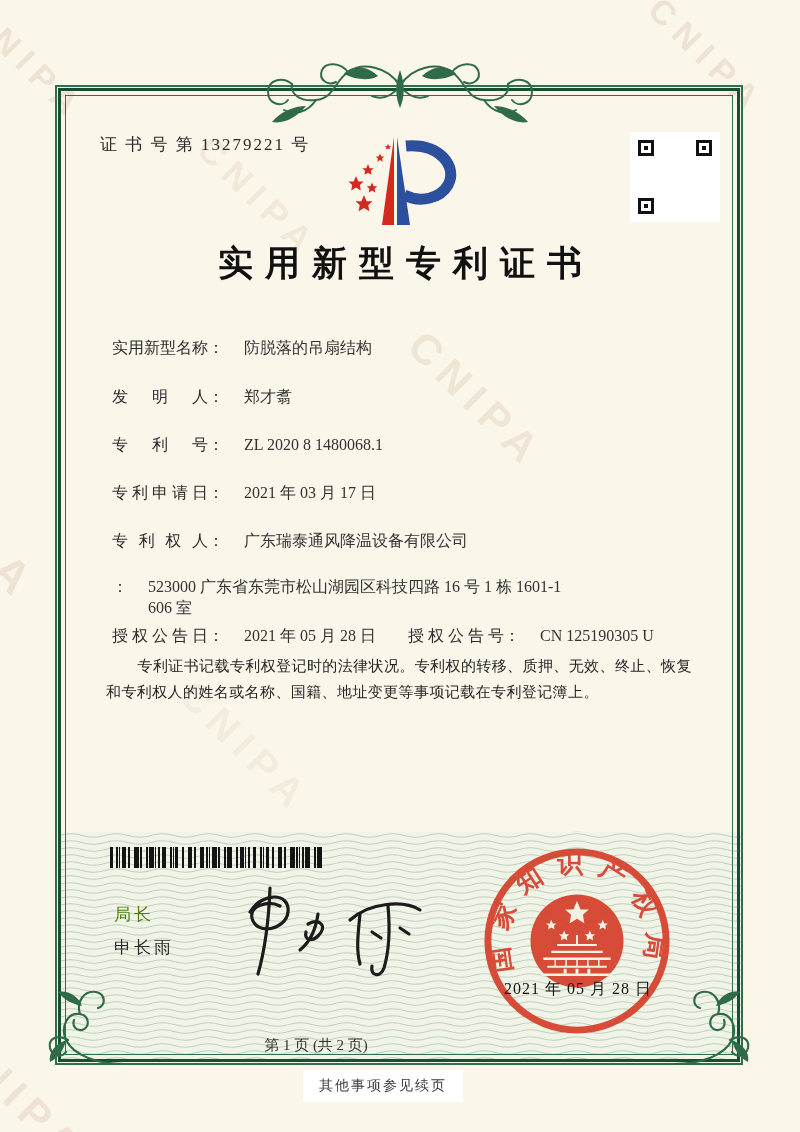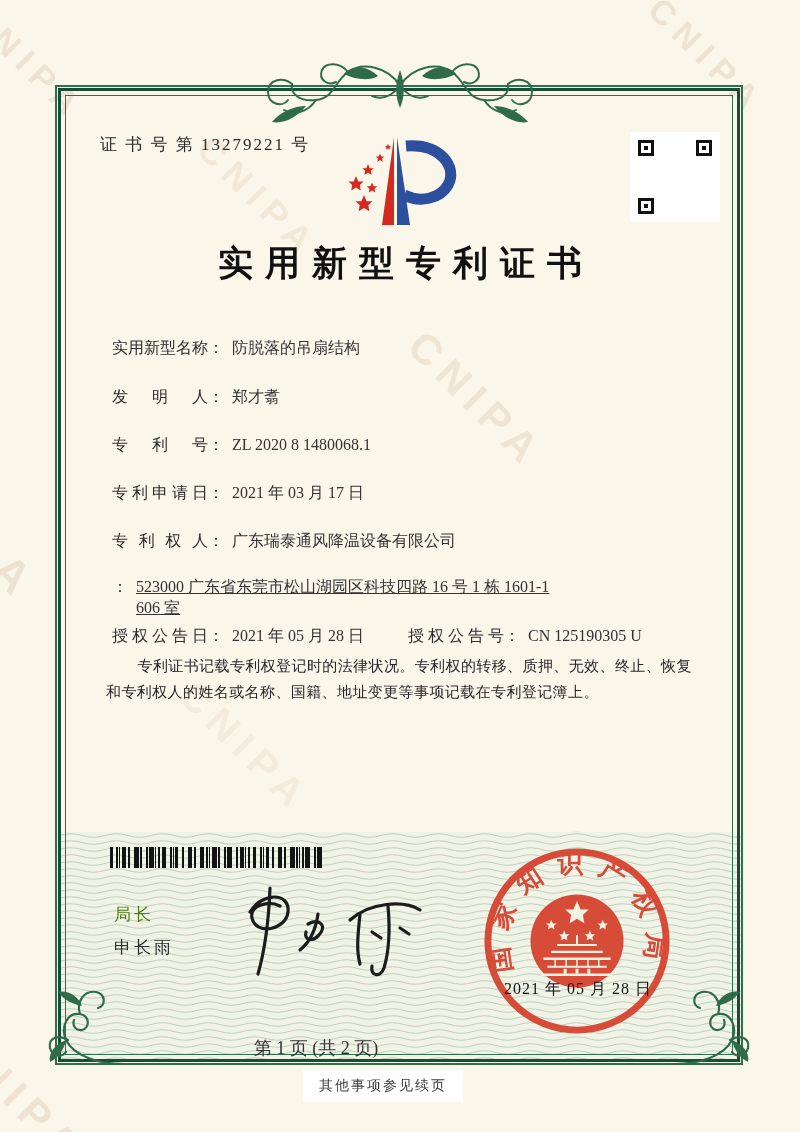--- a/index.html
+++ b/index.html
@@ -39,42 +39,42 @@
   .finder{position:absolute;width:16px;height:16px;border:3px solid #111;background:#fff;box-sizing:border-box;}
   .finder::after{content:"";position:absolute;left:3px;top:3px;width:4px;height:4px;background:#111;}
   .finder-tl{left:8px;top:8px;}
   .finder-tr{right:8px;top:8px;}
   .finder-bl{left:8px;bottom:8px;}
   .title{position:absolute;left:0;top:240px;width:800px;margin:0;z-index:5;text-align:center;
          font-size:35px;font-weight:bold;letter-spacing:12px;padding-left:12px;box-sizing:border-box;color:#111;}
   .row{position:absolute;left:112px;z-index:5;display:flex;font-size:16px;line-height:1.3;color:#2d2d2d;}
   .flabel{display:inline-block;width:96px;text-align:justify;text-align-last:justify;flex:none;color:#2d2d2d;}
   .colon{flex:none;}
-  .fvalue{margin-left:8px;color:#333;}
+  .fvalue{margin-left:20px;color:#333;}
   .row-name{top:338px;} .row-inventor{top:387px;} .row-patentno{top:435px;}
   .row-filing{top:483px;} .row-patentee{top:531px;} .row-address{top:577px;} 
-  .addr-line{display:block;text-decoration:underline;}
+  .addr-line{display:block;}
   .pair2{left:408px;}
   .row-grant{top:626px;}
   .body-text{position:absolute;left:106px;top:654px;width:592px;z-index:5;font-size:15px;line-height:1.73;
              color:#262626;letter-spacing:.4px;}
   .body-text p{margin:0;text-indent:2.1em;}
   .barcode{position:absolute;left:110px;top:847px;width:212px;height:21px;z-index:5;background:
       repeating-linear-gradient(90deg,#141414 0 2px,transparent 2px 6px),
       repeating-linear-gradient(90deg,#141414 0 1px,transparent 1px 9px),
       repeating-linear-gradient(90deg,#141414 0 3px,transparent 3px 13px);}
   .sign-title{position:absolute;left:114px;top:903px;z-index:5;font-size:17px;letter-spacing:3px;
               font-family:"Liberation Sans","DejaVu Sans",sans-serif;color:#4d7c0f;}
   .sign-name{position:absolute;left:114px;top:936px;z-index:5;font-size:17px;letter-spacing:3px;
              font-family:"Liberation Sans","DejaVu Sans",sans-serif;color:#2b2b2b;}
   .signature{position:absolute;left:232px;top:884px;z-index:6;}
   .seal{position:absolute;left:478px;top:842px;z-index:6;}
   .seal-date{position:absolute;left:492px;top:979px;width:172px;z-index:7;text-align:center;
              font-size:16px;letter-spacing:1px;color:#151515;}
-  .page-num{position:absolute;left:0;top:1036px;width:632px;z-index:5;text-align:center;font-size:18px;color:#333;}
+  .page-num{position:absolute;left:0;top:1036px;width:632px;z-index:5;text-align:center;font-size:15px;color:#333;}
   .note-box{position:absolute;left:303px;top:1070px;z-index:5;background:#ffffff;padding:7px 16px;
             font-size:14px;color:#3a3a3a;letter-spacing:2px;}
 </style>
 </head>
 <body>
 
 <div class="page">
 
   <div class="wm wm1">CNIPA</div>
   <div class="wm wm2">CNIPA</div>

